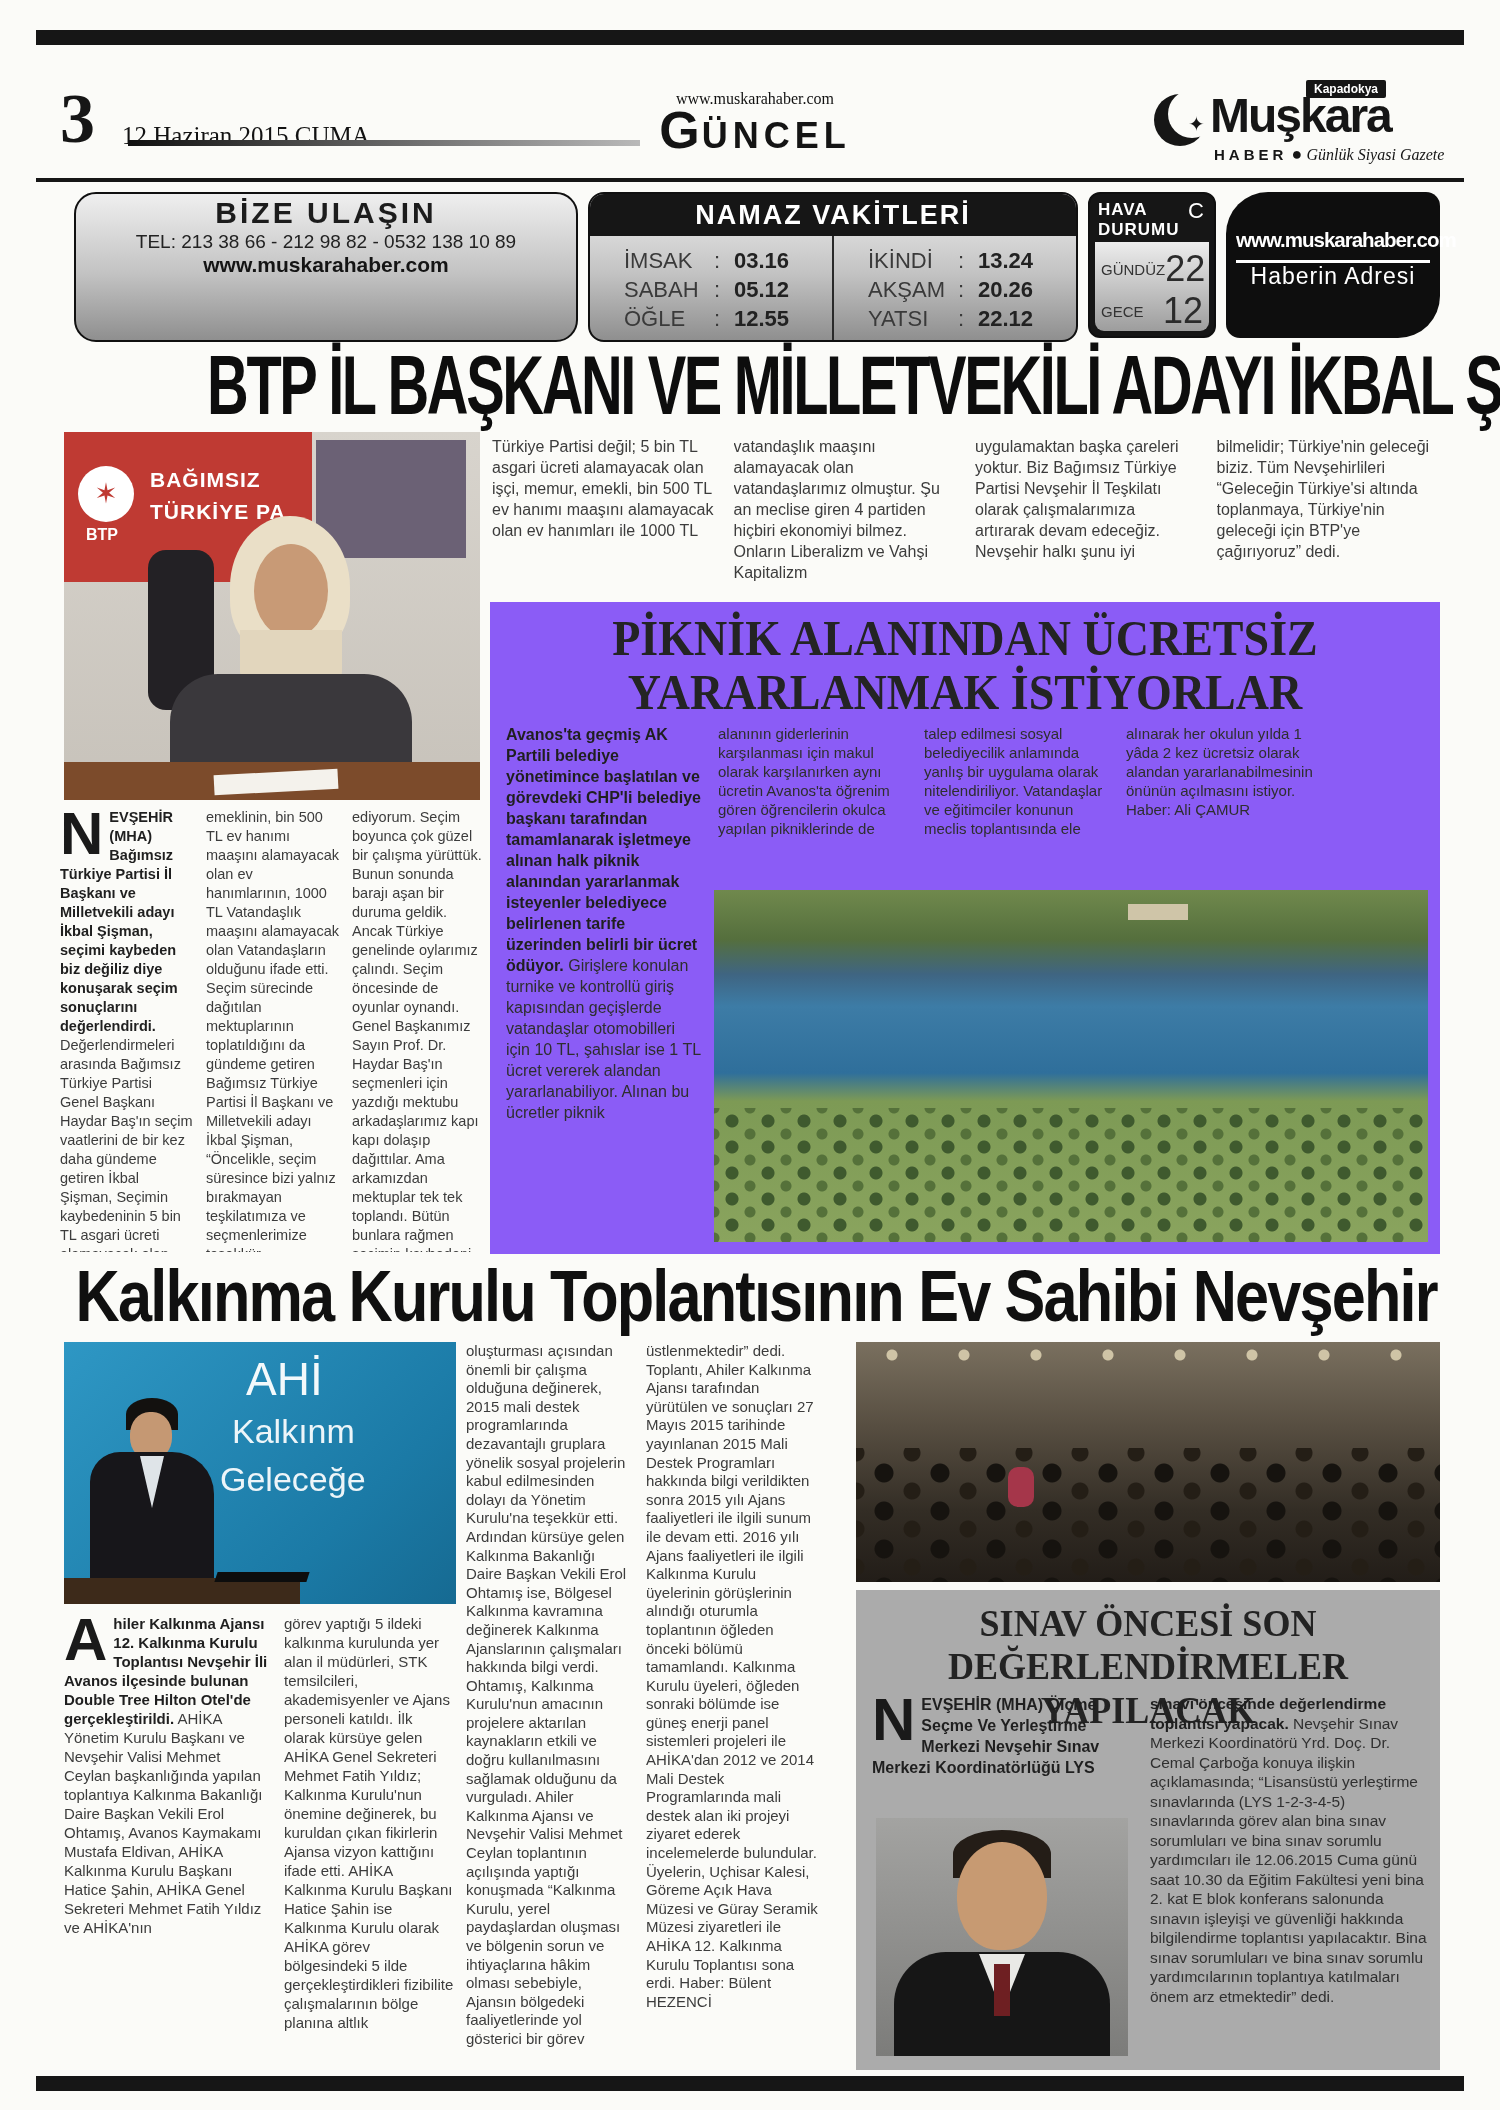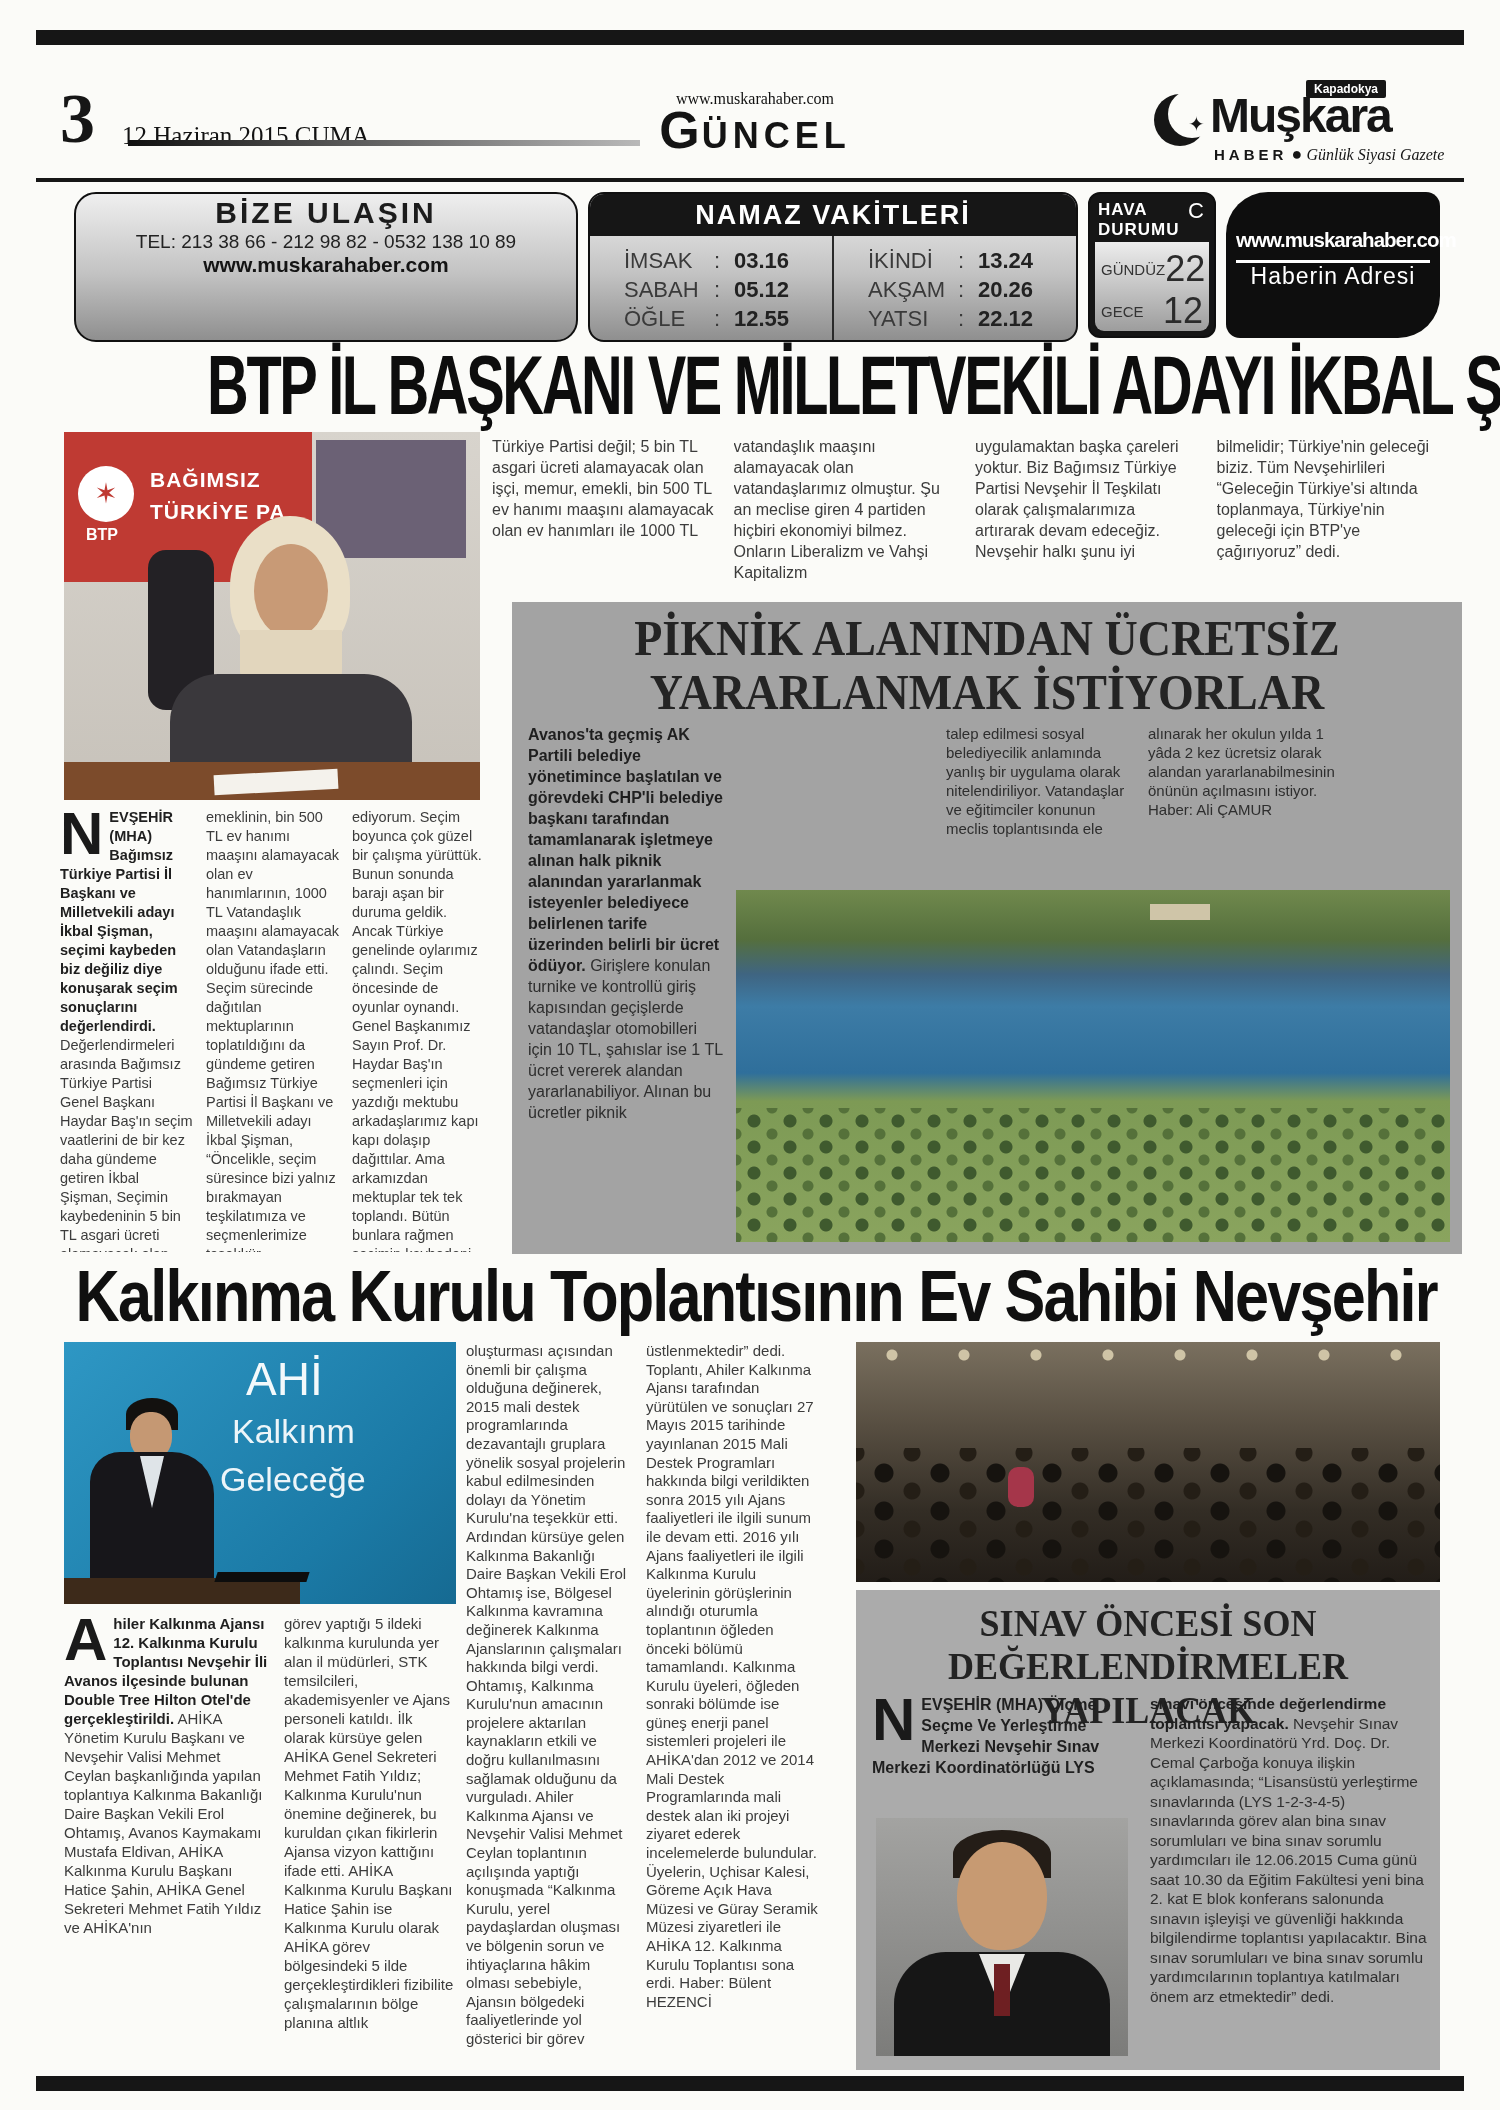--- a/index.html
+++ b/index.html
@@ -77,21 +77,21 @@
   .w-face{position:absolute;left:190px;top:112px;width:74px;height:94px;background:#c89a76;border-radius:50%;}
   .w-drape{position:absolute;left:176px;top:198px;width:102px;height:72px;background:#e2d6bd;border-radius:0 0 42% 42%;}
   .w-body{position:absolute;left:106px;top:242px;width:242px;height:120px;background:#3a383c;border-radius:48px 48px 0 0;}
   .w-desk{position:absolute;left:0;bottom:0;width:100%;height:38px;background:#7c4b2b;}
   .w-paper{position:absolute;left:150px;bottom:8px;width:124px;height:20px;background:#f4f2ec;transform:rotate(-3deg);}
   .btp-topcols{left:492px;top:436px;width:948px;display:flex;gap:18px;}
   .btp-topcols .col{flex:1;height:158px;}
   .btp-lowcols{left:60px;top:808px;width:426px;display:flex;gap:12px;}
   .btp-lowcols .col{flex:1;height:444px;}
   
-  .piknik{left:490px;top:602px;width:950px;height:652px;background:#a3a3a3;margin-left:22px;}
+  .piknik{left:490px;top:602px;width:950px;height:652px;background:#8b5cf6;}
   .pk-hl{position:absolute;left:0;top:10px;width:100%;text-align:center;font-family:"Liberation Serif",serif;font-weight:bold;font-size:46px;line-height:50px;color:#242424;transform:scaleY(1.08);transform-origin:50% 0;}
   .pk-col{position:absolute;top:122px;color:#2e2e2e;}
   .pk-c1{left:16px;width:196px;height:518px;}
   .pk-c2{left:228px;width:190px;height:152px;}
   .pk-c3{left:434px;width:186px;height:152px;}
   .pk-c4{left:636px;width:196px;height:152px;}
   .pk-photo{position:absolute;left:224px;top:288px;right:12px;bottom:12px;overflow:hidden;
     background:linear-gradient(180deg,#70894d 0%,#556f3d 14%,#3f6582 24%,#3d7ca6 33%,#2f6f9b 52%,#7d9a55 60%,#8aa45e 100%);}
   .pk-trees{position:absolute;left:0;right:0;bottom:0;height:38%;
     background-image:radial-gradient(circle,#3f5a2e 0 6px,rgba(0,0,0,0) 7px),radial-gradient(circle,#55713a 0 5px,rgba(0,0,0,0) 6px);
@@ -259,20 +259,21 @@
 
   <div class="abs piknik">
     <div class="pk-hl">
       <div>PİKNİK ALANINDAN ÜCRETSİZ</div>
       <div>YARARLANMAK İSTİYORLAR</div>
     </div>
     <div class="pk-col pk-c1 col b16">
       <b>Avanos'ta geçmiş AK Partili belediye yönetimince başlatılan ve görevdeki CHP'li belediye başkanı tarafından tamamlanarak işletmeye alınan halk piknik alanından yararlanmak isteyenler belediyece belirlenen tarife üzerinden belirli bir ücret ödüyor.</b>
       <span>Girişlere konulan turnike ve kontrollü giriş kapısından geçişlerde vatandaşlar otomobilleri için 10 TL, şahıslar ise 1 TL ücret vererek alandan yararlanabiliyor. Alınan bu ücretler piknik</span>
     </div>
+    <div class="pk-col pk-c2 col b15">alanının giderlerinin karşılanması için makul olarak karşılanırken aynı ücretin Avanos'ta öğrenim gören öğrencilerin okulca yapılan pikniklerinde de</div>
     <div class="pk-col pk-c3 col b15">talep edilmesi sosyal belediyecilik anlamında yanlış bir uygulama olarak nitelendiriliyor. Vatandaşlar ve eğitimciler konunun meclis toplantısında ele</div>
     <div class="pk-col pk-c4 col b15">alınarak her okulun yılda 1 yâda 2 kez ücretsiz olarak alandan yararlanabilmesinin önünün açılmasını istiyor. Haber: Ali ÇAMUR</div>
     <div class="pk-photo">
       <div class="pk-house"></div>
       <div class="pk-trees"></div>
     </div>
   </div>
 
   <div class="abs btp-lowcols">
     <div class="col b14">

